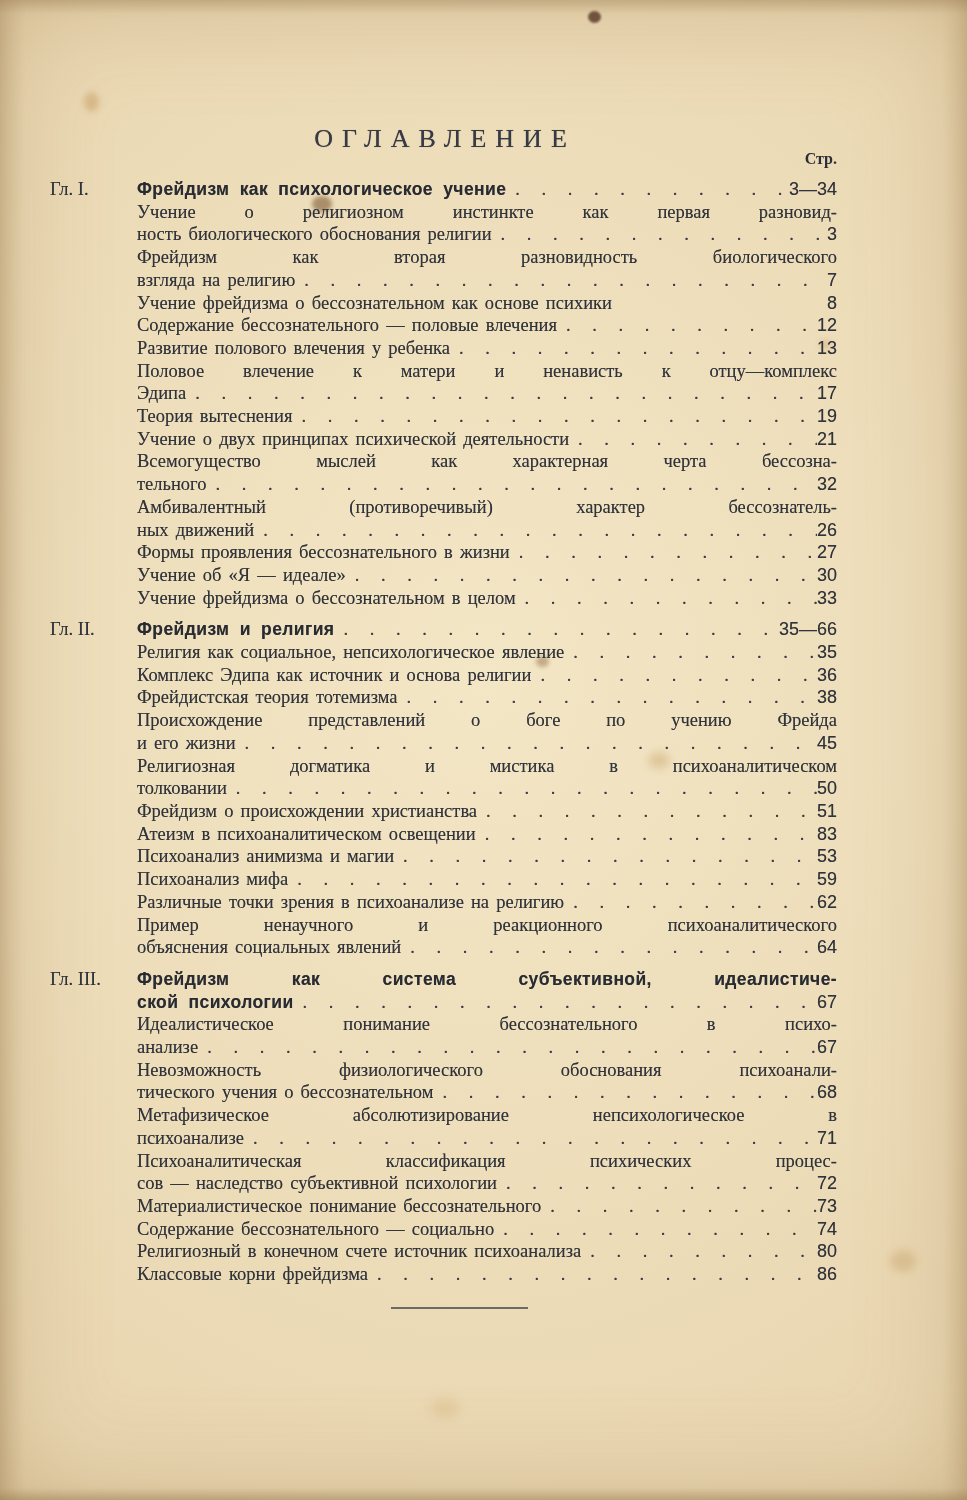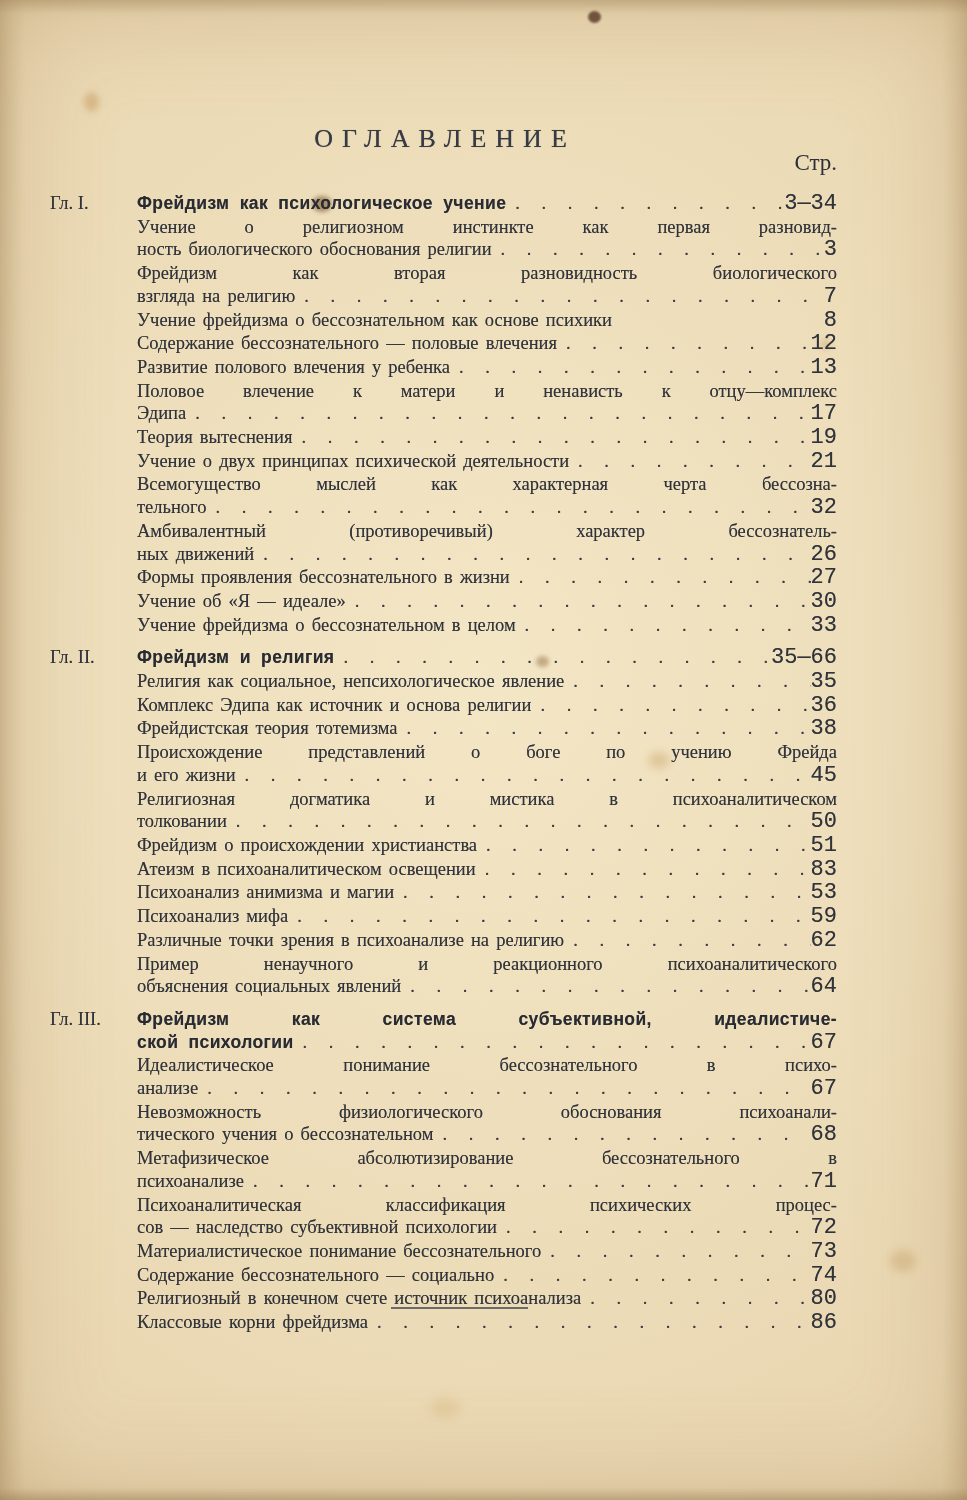--- a/index.html
+++ b/index.html
@@ -40,34 +40,34 @@
     font-weight: 400;
     letter-spacing: 9px;
     color: #363a44;
     text-shadow: 0 0 0.7px rgba(45,48,60,0.65);
   }
   .col-header {
     position: absolute;
     left: 50px; top: 150px;
     width: 787px;
     text-align: right;
-    font-size: 23px;
-    font-weight: 400;
+    font-size: 16px;
+    font-weight: 700;
     color: #2c2f38;
   }
   .toc {
     position: absolute;
     left: 50px; top: 175px;
     width: 787px;
     font-size: 18.5px;
     line-height: 22.7px;
   }
   .entry { display: grid; grid-template-columns: 87px 1fr; }
   .entry.chapter { margin-top: 9px; }
-  .entry.chapter:first-child { margin-top: 17px; }
+  .entry.chapter:first-child { margin-top: 3px; }
   .chapter-label { white-space: nowrap; text-shadow: 0 0 0.6px rgba(45,48,60,0.5); }
   .entry-lines { min-width: 0; }
   .entry.chapter .jline,
   .entry.chapter .ltext {
     font-family: "Liberation Sans", "DejaVu Sans", sans-serif;
     font-weight: 700;
     font-size: 17.5px;
     letter-spacing: 0.4px;
     word-spacing: 5px;
     color: #282b32;
@@ -85,23 +85,23 @@
     overflow: hidden;
     white-space: nowrap;
     letter-spacing: 8.5px;
     padding: 0 6px 0 9px;
     color: #3a3d44;
   }
   .spacer { flex: 1; }
   .pagenum {
     white-space: nowrap;
     text-align: center;
-    font-family: Liberation Mono, monospace;
+    font-family: Liberation Sans, sans-serif;
     font-weight: 400;
-    font-size: 22px;
+    font-size: 18px;
     word-spacing: 1px;
   }
   .endrule {
     position: absolute;
     left: 391px; top: 1307px;
     width: 137px;
     height: 2px;
     background: #4c4e54;
     opacity: .8;
   }
@@ -449,21 +449,21 @@
             <span class="ltext">тического учения о бессознательном</span>
             <span class="dots">. . . . . . . . . . . . . . . . . . . . . . . . . . . . . . . . . . . . . . . . . . . . . . . . </span>
             <span class="pagenum">68</span>
           </div>
         </div>
   </div>
 
   <div class="entry">
     <div class="chapter-label"></div>
     <div class="entry-lines">
-          <div class="jline">Метафизическое абсолютизирование бессознательного в</div>
+          <div class="jline">Метафизическое абсолютизирование непсихологическое в</div>
           <div class="lline">
             <span class="ltext">психоанализе</span>
             <span class="dots">. . . . . . . . . . . . . . . . . . . . . . . . . . . . . . . . . . . . . . . . . . . . . . . . </span>
             <span class="pagenum">71</span>
           </div>
         </div>
   </div>
 
   <div class="entry">
     <div class="chapter-label"></div>

